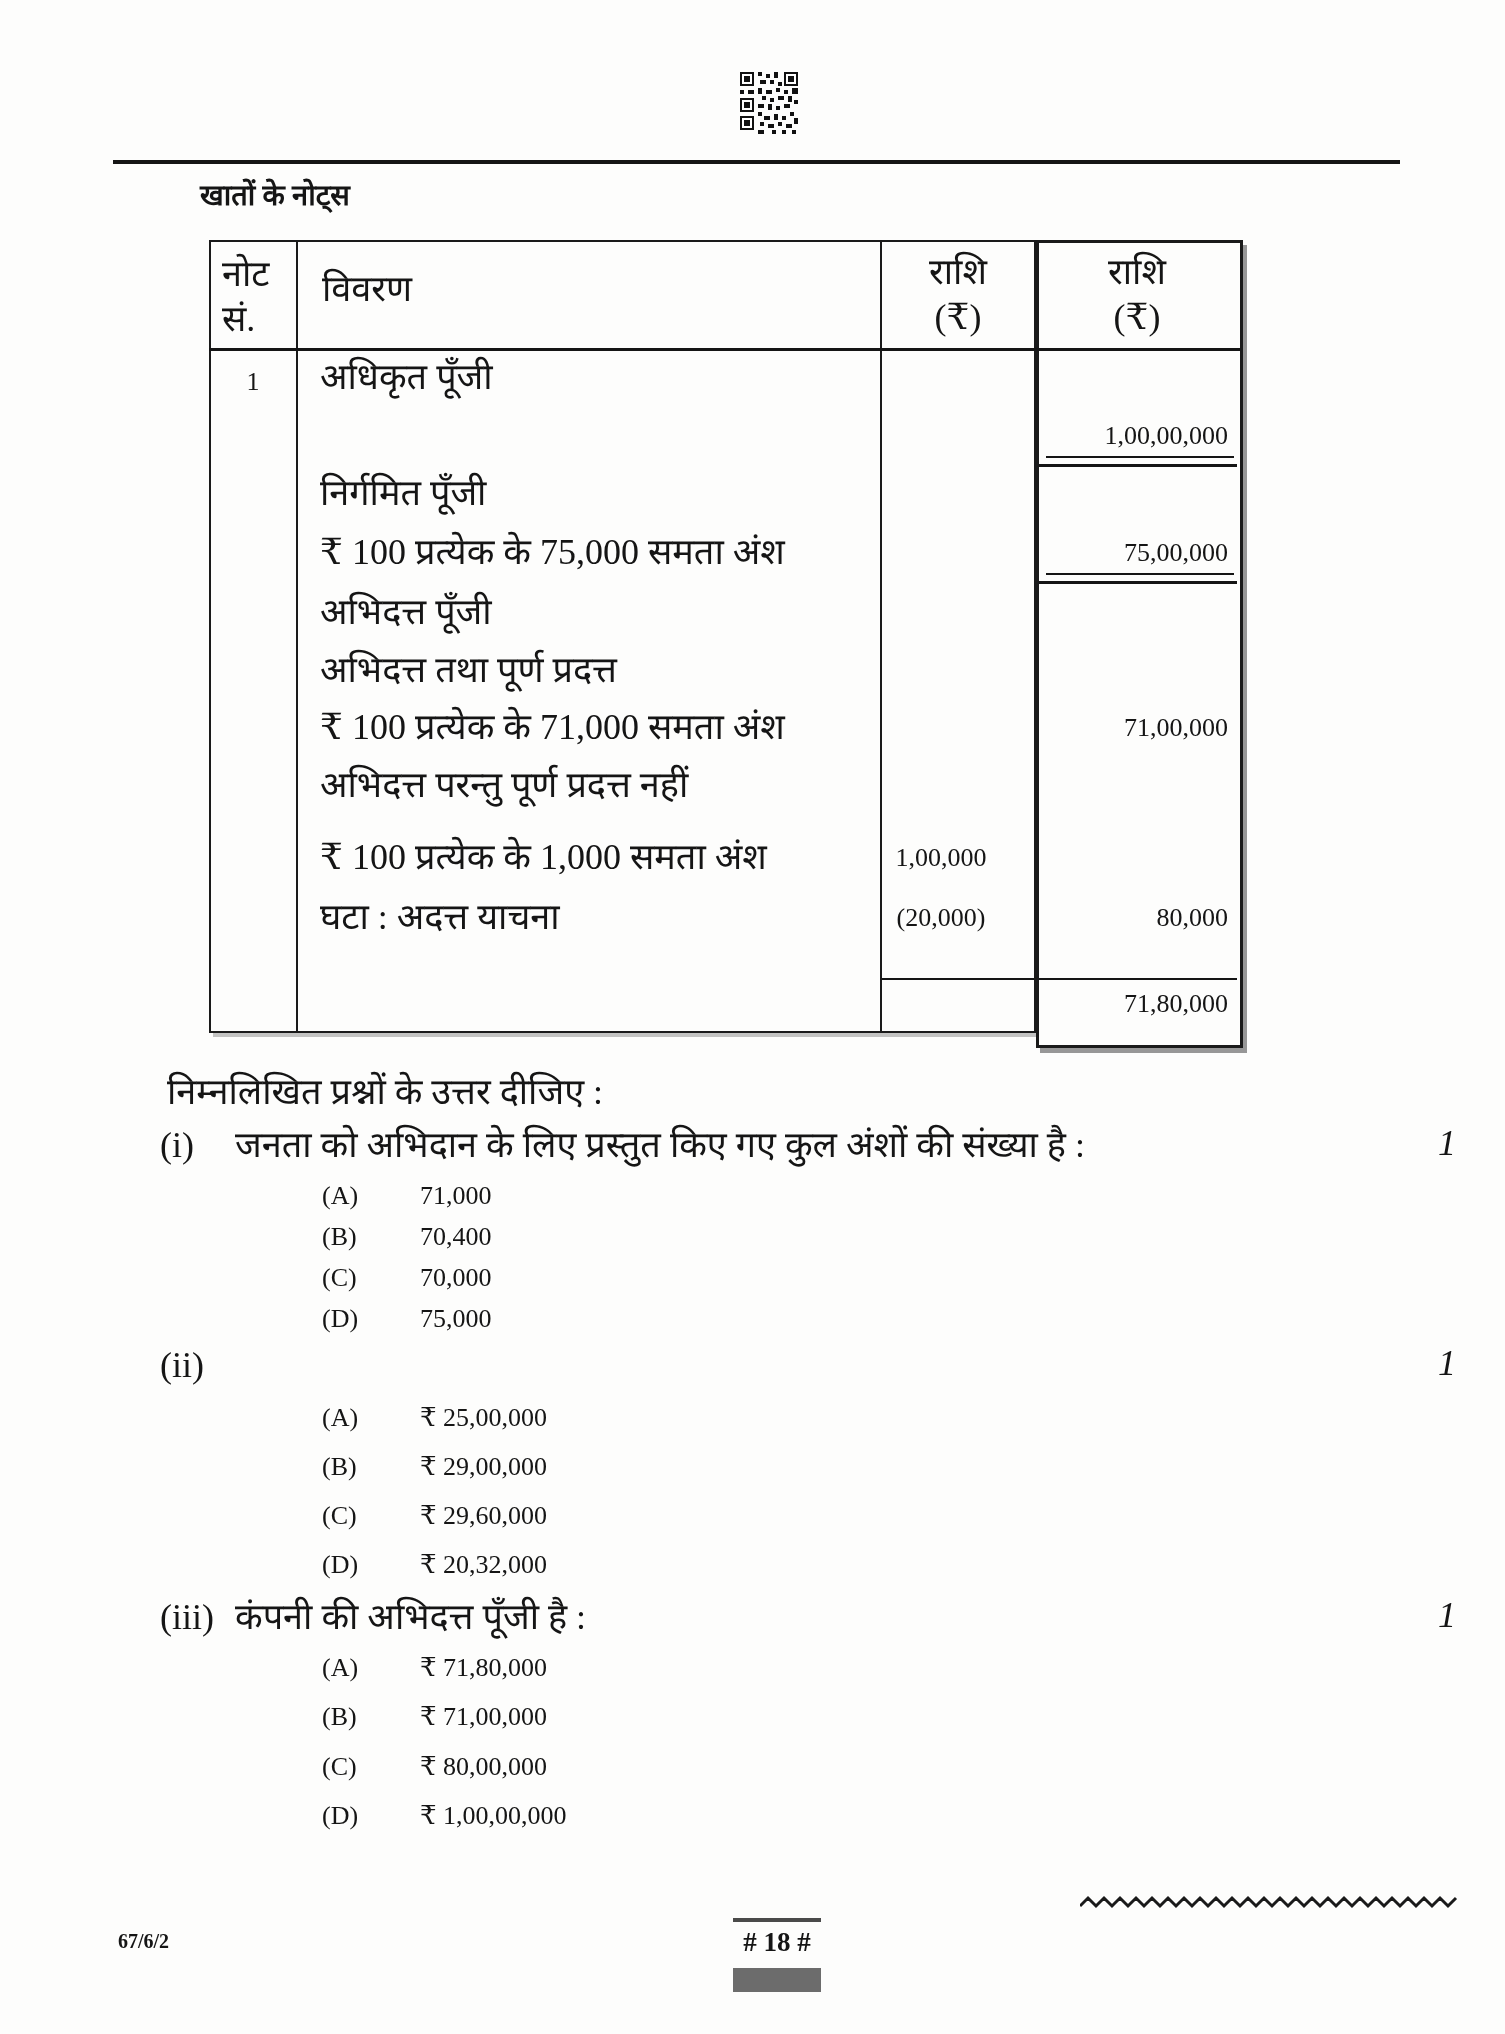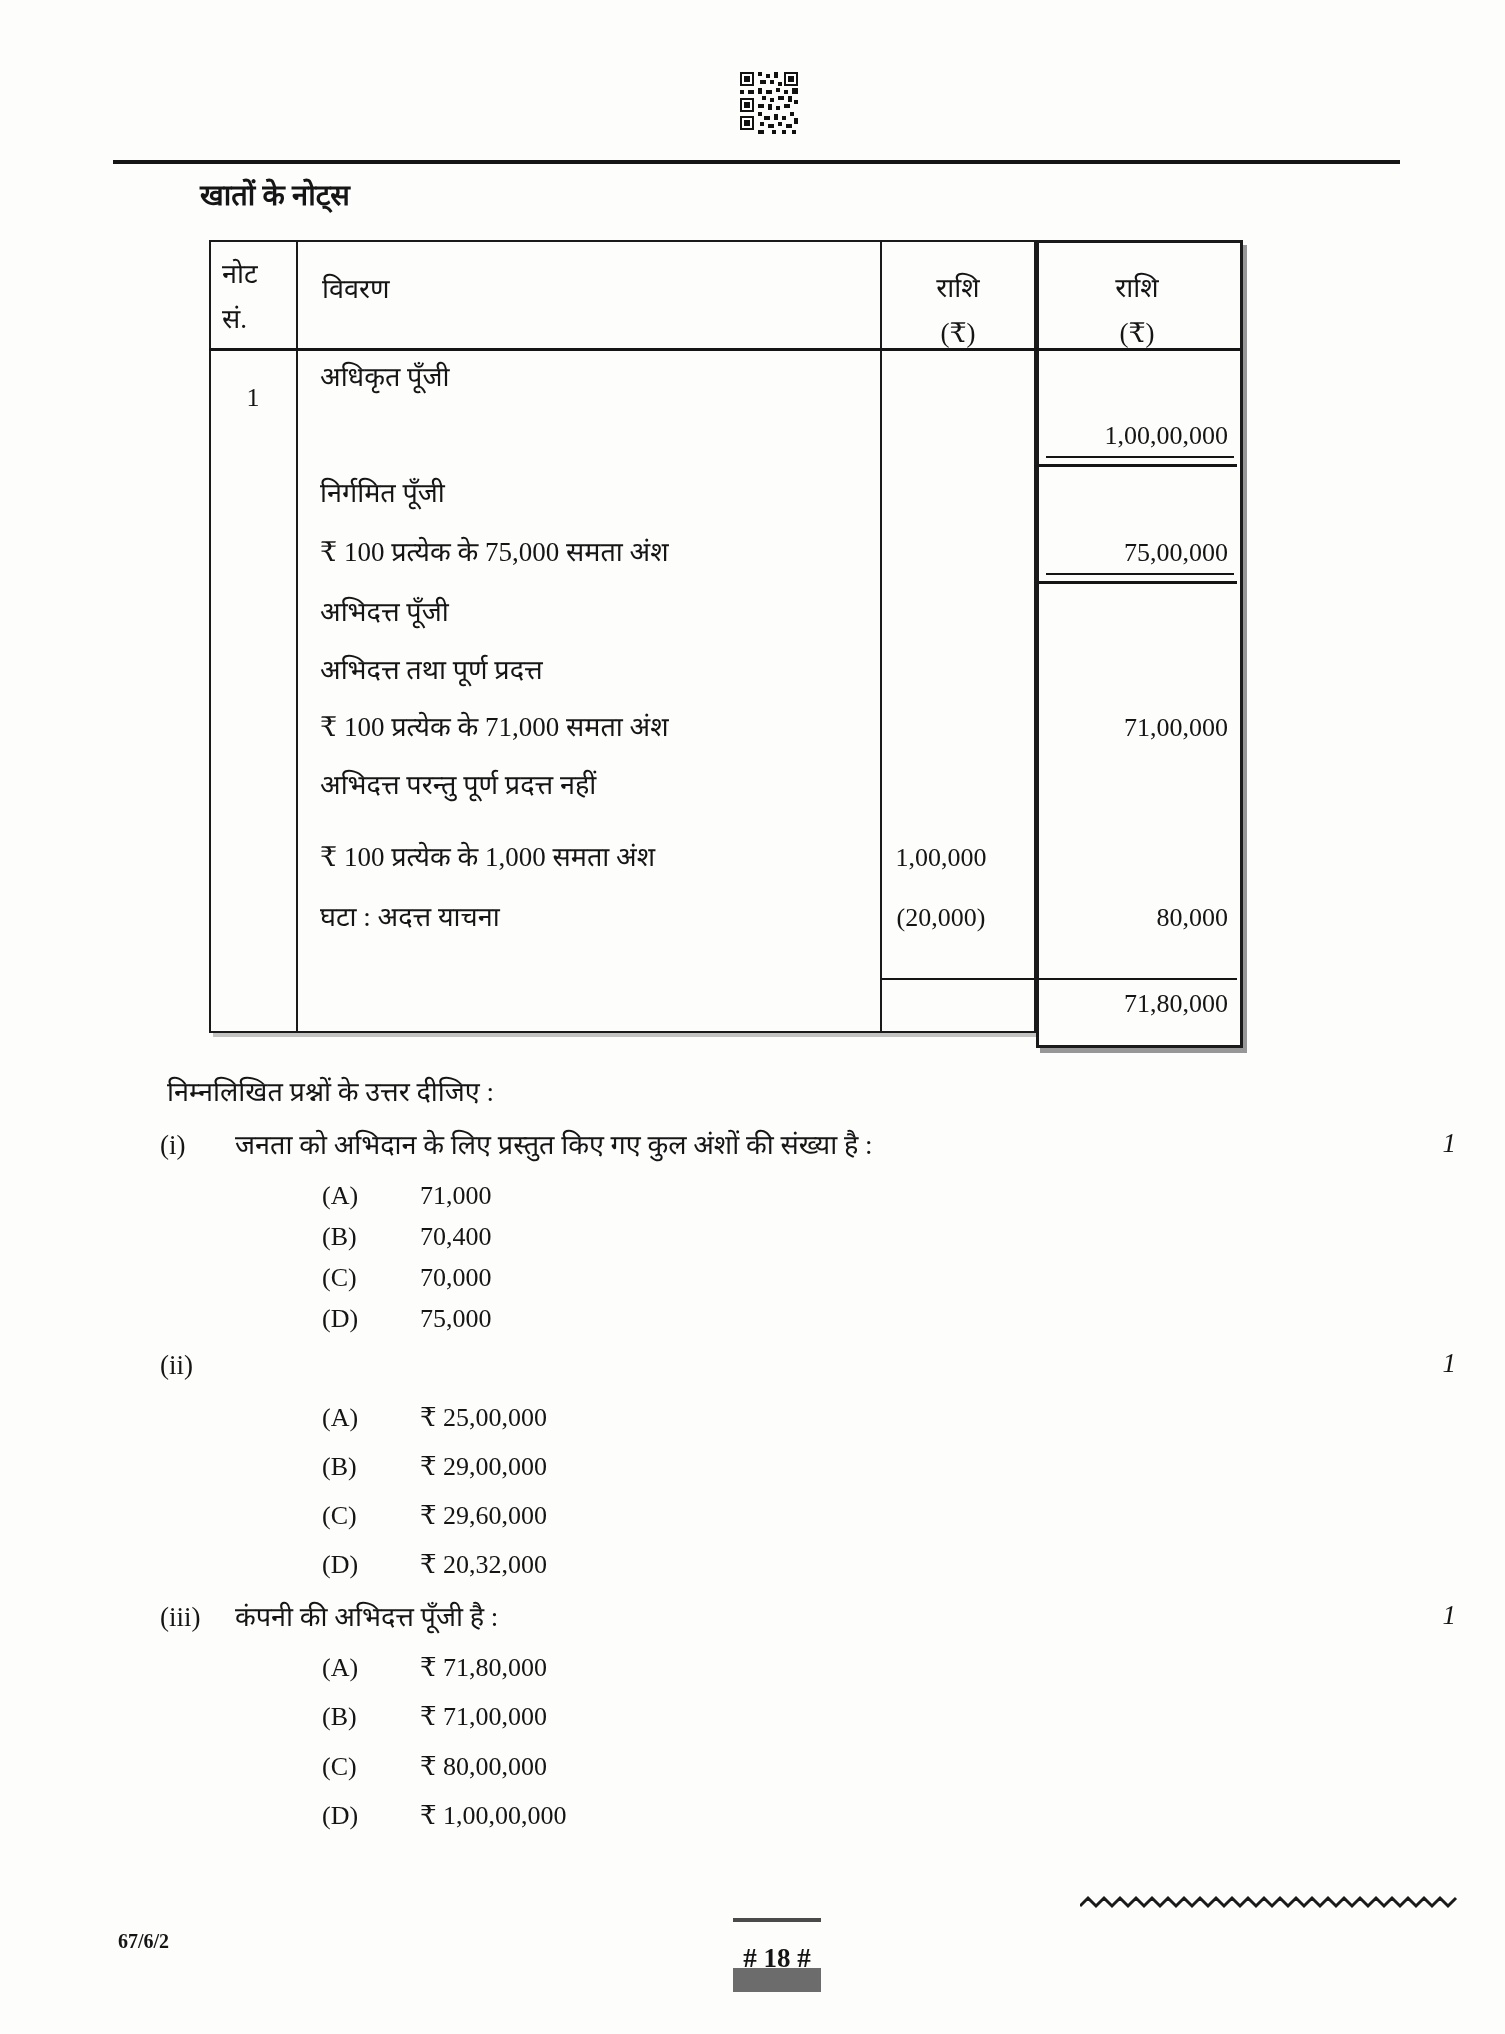--- a/index.html
+++ b/index.html
@@ -2,25 +2,25 @@
 <html><head>
 <meta charset="utf-8">
 <style>
   html,body{margin:0;padding:0;background:#e8e8e8;}
   #page{
     position:relative;width:1505px;height:2034px;background:#fdfdfc;
     margin:0 auto;overflow:hidden;
     font-family:"Liberation Serif","DejaVu Serif",serif;color:#151515;
   }
   .abs{position:absolute;}
-  .dev{font-size:27px;line-height:34px;white-space:nowrap;}
+  .dev{font-size:36px;line-height:34px;white-space:nowrap;}
   .num{font-size:26px;line-height:32px;white-space:nowrap;}
   .bold{font-weight:bold;}
   .pre{white-space:pre-line;}
-  .ctr{text-align:center;margin-top:16px;}
+  .ctr{text-align:center;}
   .hrule{background:#151515;}
   
   #tbl-main{
     left:209px;top:240px;width:823px;height:789px;
     border:2px solid #1a1a1a;box-shadow:4px 4px 0 rgba(125,125,125,.45);
   }
   #tbl-amt2{
     left:1036px;top:240px;width:201px;height:802px;
     border:3px solid #1a1a1a;background:#fdfdfc;
     box-shadow:4px 5px 0 #979797;

